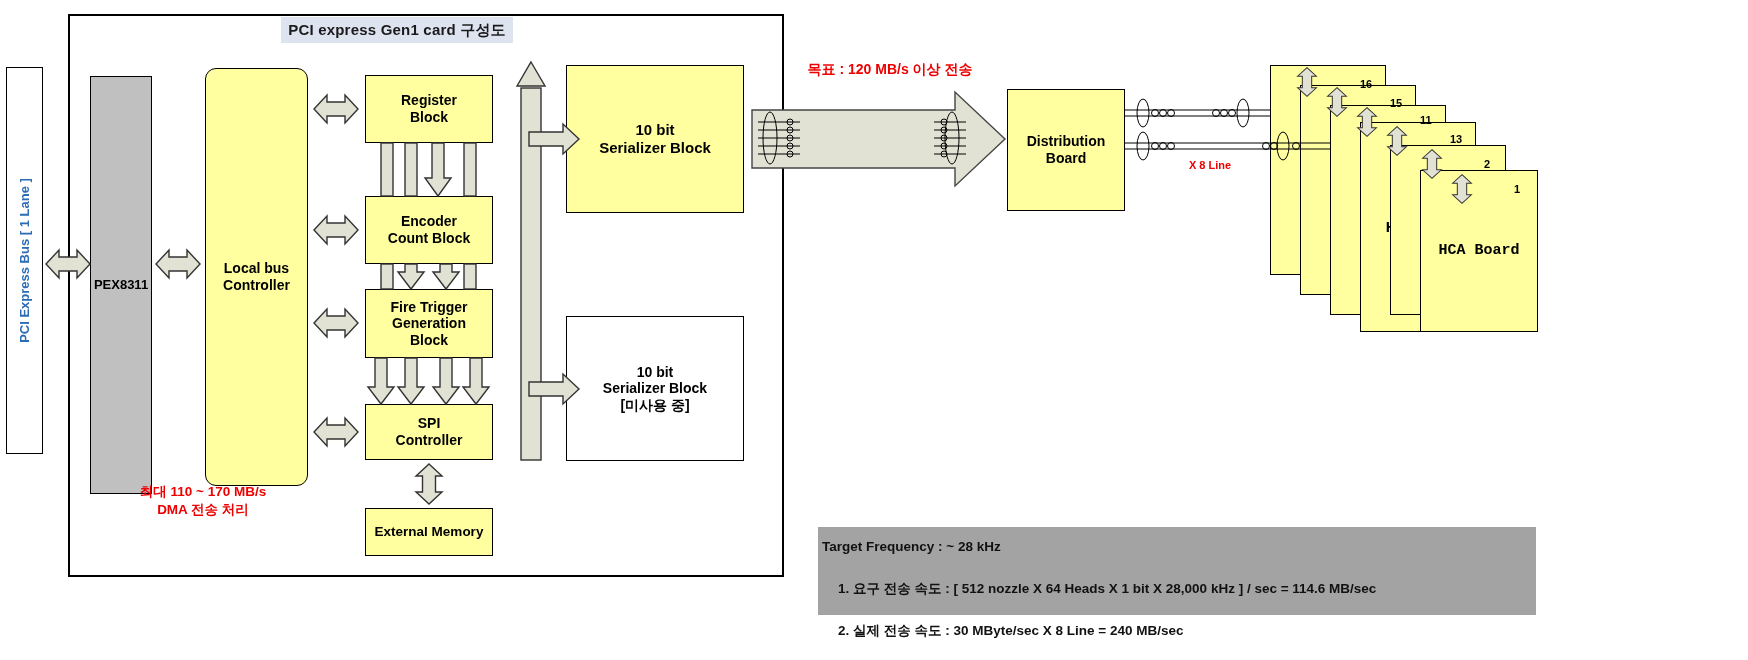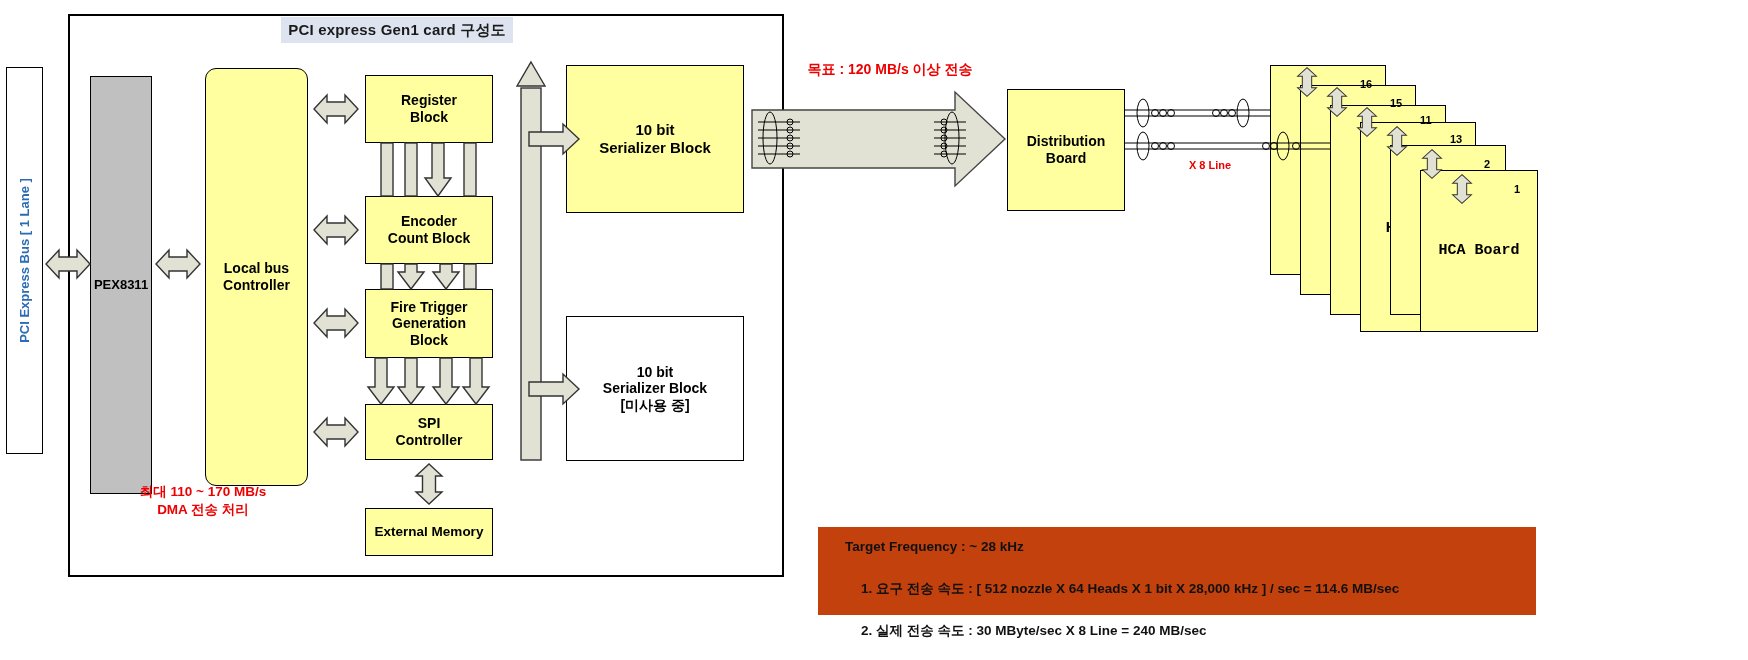--- a/index.html
+++ b/index.html
@@ -37,22 +37,22 @@
   }
 
   
   .red-note{
     position:absolute;color:#ee0000;font-weight:bold;
     text-align:center;line-height:1.3;white-space:pre-line;
   }
 
   
   .info-box{
-    position:absolute;background:#c2410c;border:none;
-    padding:10px 0 0 27px;box-sizing:border-box;
+    position:absolute;background:#a3a3a3;border:none;
+    padding:10px 0 0 4px;box-sizing:border-box;
     font-size:13.5px;font-weight:bold;color:#111;line-height:1.55;
   }
   .info-box div{white-space:pre;}
   .info-indent{padding-left:16px;margin-top:21px;}
 
   
   svg.layer{position:absolute;left:0;top:0;width:1748px;height:660px;
             pointer-events:none;overflow:visible;}
   .ar{fill:#e2e2d4;stroke:#333;stroke-width:1.4;}
   .ln{stroke:#000;stroke-width:1.2;fill:none;}

